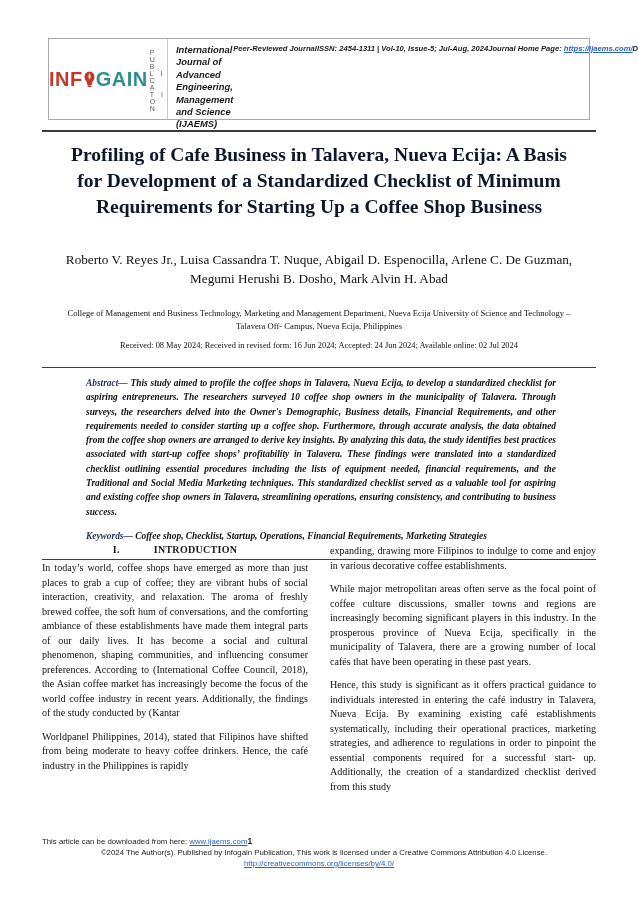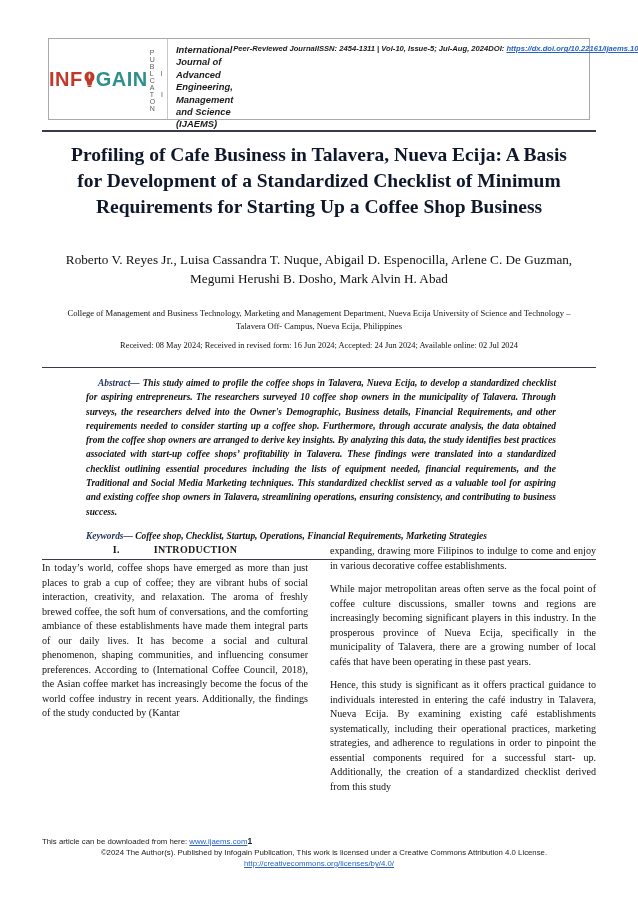--- a/index.html
+++ b/index.html
@@ -196,21 +196,20 @@
     line-height: 1.52;
     text-align: justify;
     font-style: italic;
     font-weight: bold;
     color: #111;
   }
   .lbl-abstract {
     color: #1f3159;
     font-weight: bold;
     font-style: italic;
-    margin-left: 12px;
   }
   .keywords {
     margin-top: 10px;
     font-size: 9.4px;
     line-height: 1.5;
     font-style: italic;
     font-weight: bold;
     color: #111;
   }
   .lbl-keywords {
@@ -299,20 +298,24 @@
           </span>
           <span class="logo-gain">GAIN</span>
       </div>
       <div class="logo-sub">P U B L I C A T I O N</div>
     </div>
 
     <div class="mast-text">
       <div class="mast-title">International Journal of Advanced Engineering, Management and Science (IJAEMS)</div>
       <div class="mast-line">Peer-Reviewed Journal</div>
       <div class="mast-line">ISSN: 2454-1311 | Vol-10, Issue-5; Jul-Aug, 2024</div>
+      <div class="mast-line">
+        <span>Journal Home Page:</span>
+        <a class="mast-link" href="#">https://ijaems.com/</a>
+      </div>
       <div class="mast-line">
         <span>DOI:</span>
         <a class="mast-link" href="#">https://dx.doi.org/10.22161/ijaems.105.1</a>
       </div>
     </div>
 
     <div class="cover-cell">
       <div class="cover-img">
         <svg width="46" height="66" viewBox="0 0 46 66">
           <rect x="0" y="0" width="46" height="66" fill="#2e7d80"></rect>
@@ -361,20 +364,21 @@
 
   <div class="rule-thin" style="top:559px;"></div>
 
   <div class="cols">
 
     <div class="col">
       <div class="sec-head">
         <span class="sec-num">I.</span><span>INTRODUCTION</span>
       </div>
       <p>In today’s world, coffee shops have emerged as more than just places to grab a cup of coffee; they are vibrant hubs of social interaction, creativity, and relaxation. The aroma of freshly brewed coffee, the soft hum of conversations, and the comforting ambiance of these establishments have made them integral parts of our daily lives. It has become a social and cultural phenomenon, shaping communities, and influencing consumer preferences. According to (International Coffee Council, 2018), the Asian coffee market has increasingly become the focus of the world coffee industry in recent years. Additionally, the findings of the study conducted by (Kantar</p>
+      <p>Worldpanel Philippines, 2014), stated that Filipinos have shifted from being moderate to heavy coffee drinkers. Hence, the café industry in the Philippines is rapidly</p>
     </div>
 
     <div class="col">
       <p>expanding, drawing more Filipinos to indulge to come and enjoy in various decorative coffee establishments.</p>
       <p>While major metropolitan areas often serve as the focal point of coffee culture discussions, smaller towns and regions are increasingly becoming significant players in this industry. In the prosperous province of Nueva Ecija, specifically in the municipality of Talavera, there are a growing number of local cafés that have been operating in these past years.</p>
       <p>Hence, this study is significant as it offers practical guidance to individuals interested in entering the café industry in Talavera, Nueva Ecija. By examining existing café establishments systematically, including their operational practices, marketing strategies, and adherence to regulations in order to pinpoint the essential components required for a successful start- up. Additionally, the creation of a standardized checklist derived from this study</p>
     </div>
   </div>
 
   <div class="footer">

